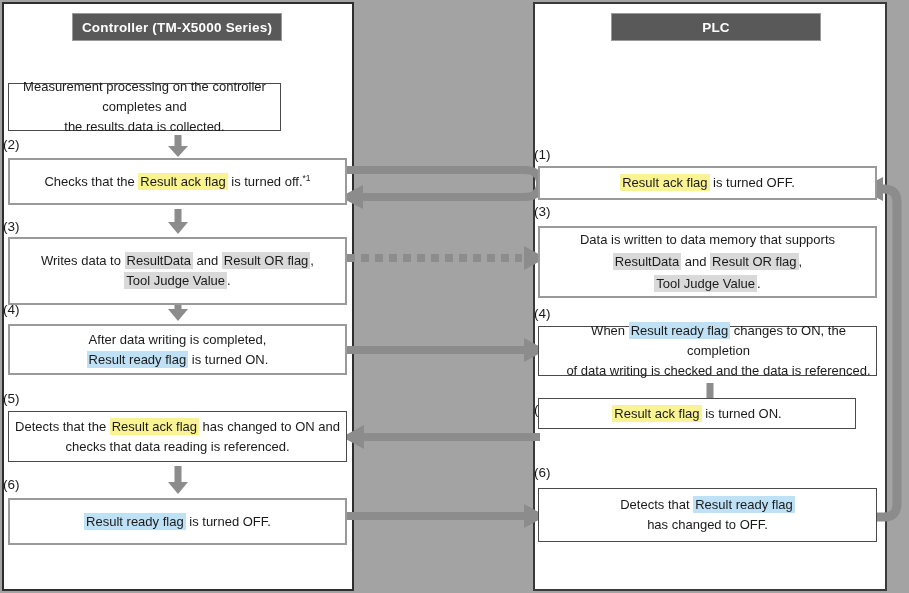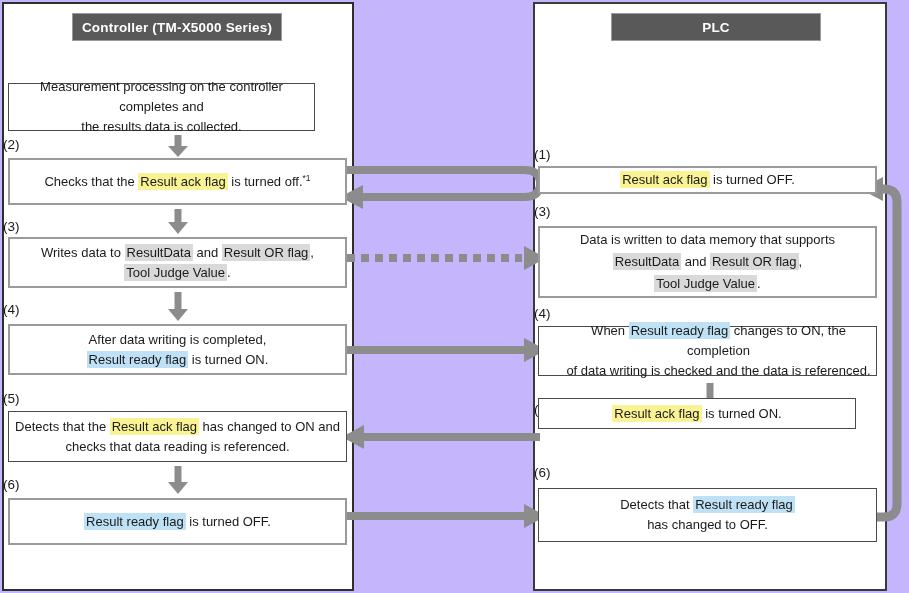--- a/index.html
+++ b/index.html
@@ -1,17 +1,17 @@
 <!DOCTYPE html>
 <html style="--arrow-gray: #8c8c8c; --header-bg: #595959; --header-text: #ffffff; --highlight-yellow: #faf394; --highlight-gray: #d9d9d9; --highlight-blue: #bfe1f5;"><head>
 <meta charset="utf-8">
 <style>
   html,body{margin:0;padding:0;background:#fff;}
   .canvas{
-    position:relative;width:909px;height:593px;background:#c4b5fd;
+    position:relative;width:909px;height:593px;background:#a3a3a3;
     font-family:"Liberation Sans","DejaVu Sans",sans-serif;
     color:#1a1a1a;overflow:hidden;
   }
   .panel{position:absolute;border:2px solid #2e2e2e;background:#fff;box-sizing:border-box;}
   .panel.right-p{border-color:#3a3a3a;}
   .hdr{
     position:absolute;box-sizing:border-box;background:var(--header-bg,#595959);
     border:1px solid #9b9b9b;color:var(--header-text,#fff);
     font-weight:bold;font-size:13.5px;display:flex;align-items:center;justify-content:center;
     letter-spacing:.2px;
@@ -91,32 +91,32 @@
       <line x1="345" y1="516" x2="524" y2="516" stroke-width="8" style="stroke:var(--arrow-gray)"></line>
       <polygon points="546,516 524,504 524,528" style="fill:var(--arrow-gray)"></polygon>
     </g>
 
     <g>
       <path d="M 866 517 H 884 Q 897 517 897 504 V 202 Q 897 189 884 189 H 882" fill="none" stroke-width="9" style="stroke:var(--arrow-gray)"></path>
       <polygon points="860,189 883,177 883,201" style="fill:var(--arrow-gray)"></polygon>
     </g>
   </svg>
 
-  <div class="box b-dark" style="left:8px;top:83px;width:307px;height:48px;">
+  <div class="box b-dark" style="left:8px;top:83px;width:273px;height:48px;">
     <div class="box-text"><span>Measurement processing on the controller completes and
 the results data is collected.</span></div>
   </div>
 
   <div class="num" style="left:3px;top:137px;">(2)</div>
   <div class="box b-gray" style="left:8px;top:158px;width:339px;height:47px;">
     <div class="box-text"><span>Checks that the </span><span class="hl-yellow">Result ack flag</span><span> is turned off.</span><sup>*1</sup></div>
   </div>
 
   <div class="num" style="left:3px;top:219px;">(3)</div>
-  <div class="box b-gray" style="left:8px;top:237px;width:339px;height:51px;">
+  <div class="box b-gray" style="left:8px;top:237px;width:339px;height:68px;">
     <div class="box-text"><span>Writes data to </span><span class="hl-gray">ResultData</span><span> and </span><span class="hl-gray">Result OR flag</span><span>,
 </span><span class="hl-gray">Tool Judge Value</span><span>.</span></div>
   </div>
 
   <div class="num" style="left:3px;top:302px;">(4)</div>
   <div class="box b-gray" style="left:8px;top:324px;width:339px;height:51px;">
     <div class="box-text"><span>After data writing is completed,
 </span><span class="hl-blue">Result ready flag</span><span> is turned ON.</span></div>
   </div>
 
@@ -125,21 +125,21 @@
     <div class="box-text"><span>Detects that the </span><span class="hl-yellow">Result ack flag</span><span> has changed to ON and
 checks that data reading is referenced.</span></div>
   </div>
 
   <div class="num" style="left:3px;top:477px;">(6)</div>
   <div class="box b-gray" style="left:8px;top:498px;width:339px;height:47px;">
     <div class="box-text"><span class="hl-blue">Result ready flag</span><span> is turned OFF.</span></div>
   </div>
 
   <div class="num" style="left:534px;top:147px;">(1)</div>
-  <div class="box b-gray" style="left:538px;top:166px;width:339px;height:28px;">
+  <div class="box b-gray" style="left:538px;top:166px;width:339px;height:34px;">
     <div class="box-text"><span class="hl-yellow">Result ack flag</span><span> is turned OFF.</span></div>
   </div>
 
   <div class="num" style="left:534px;top:204px;">(3)</div>
   <div class="box b-gray tall" style="left:538px;top:226px;width:339px;height:72px;">
     <div class="box-text"><span>Data is written to data memory that supports
 </span><span class="hl-gray">ResultData</span><span> and </span><span class="hl-gray">Result OR flag</span><span>,
 </span><span class="hl-gray">Tool Judge Value</span><span>.</span></div>
   </div>
 

